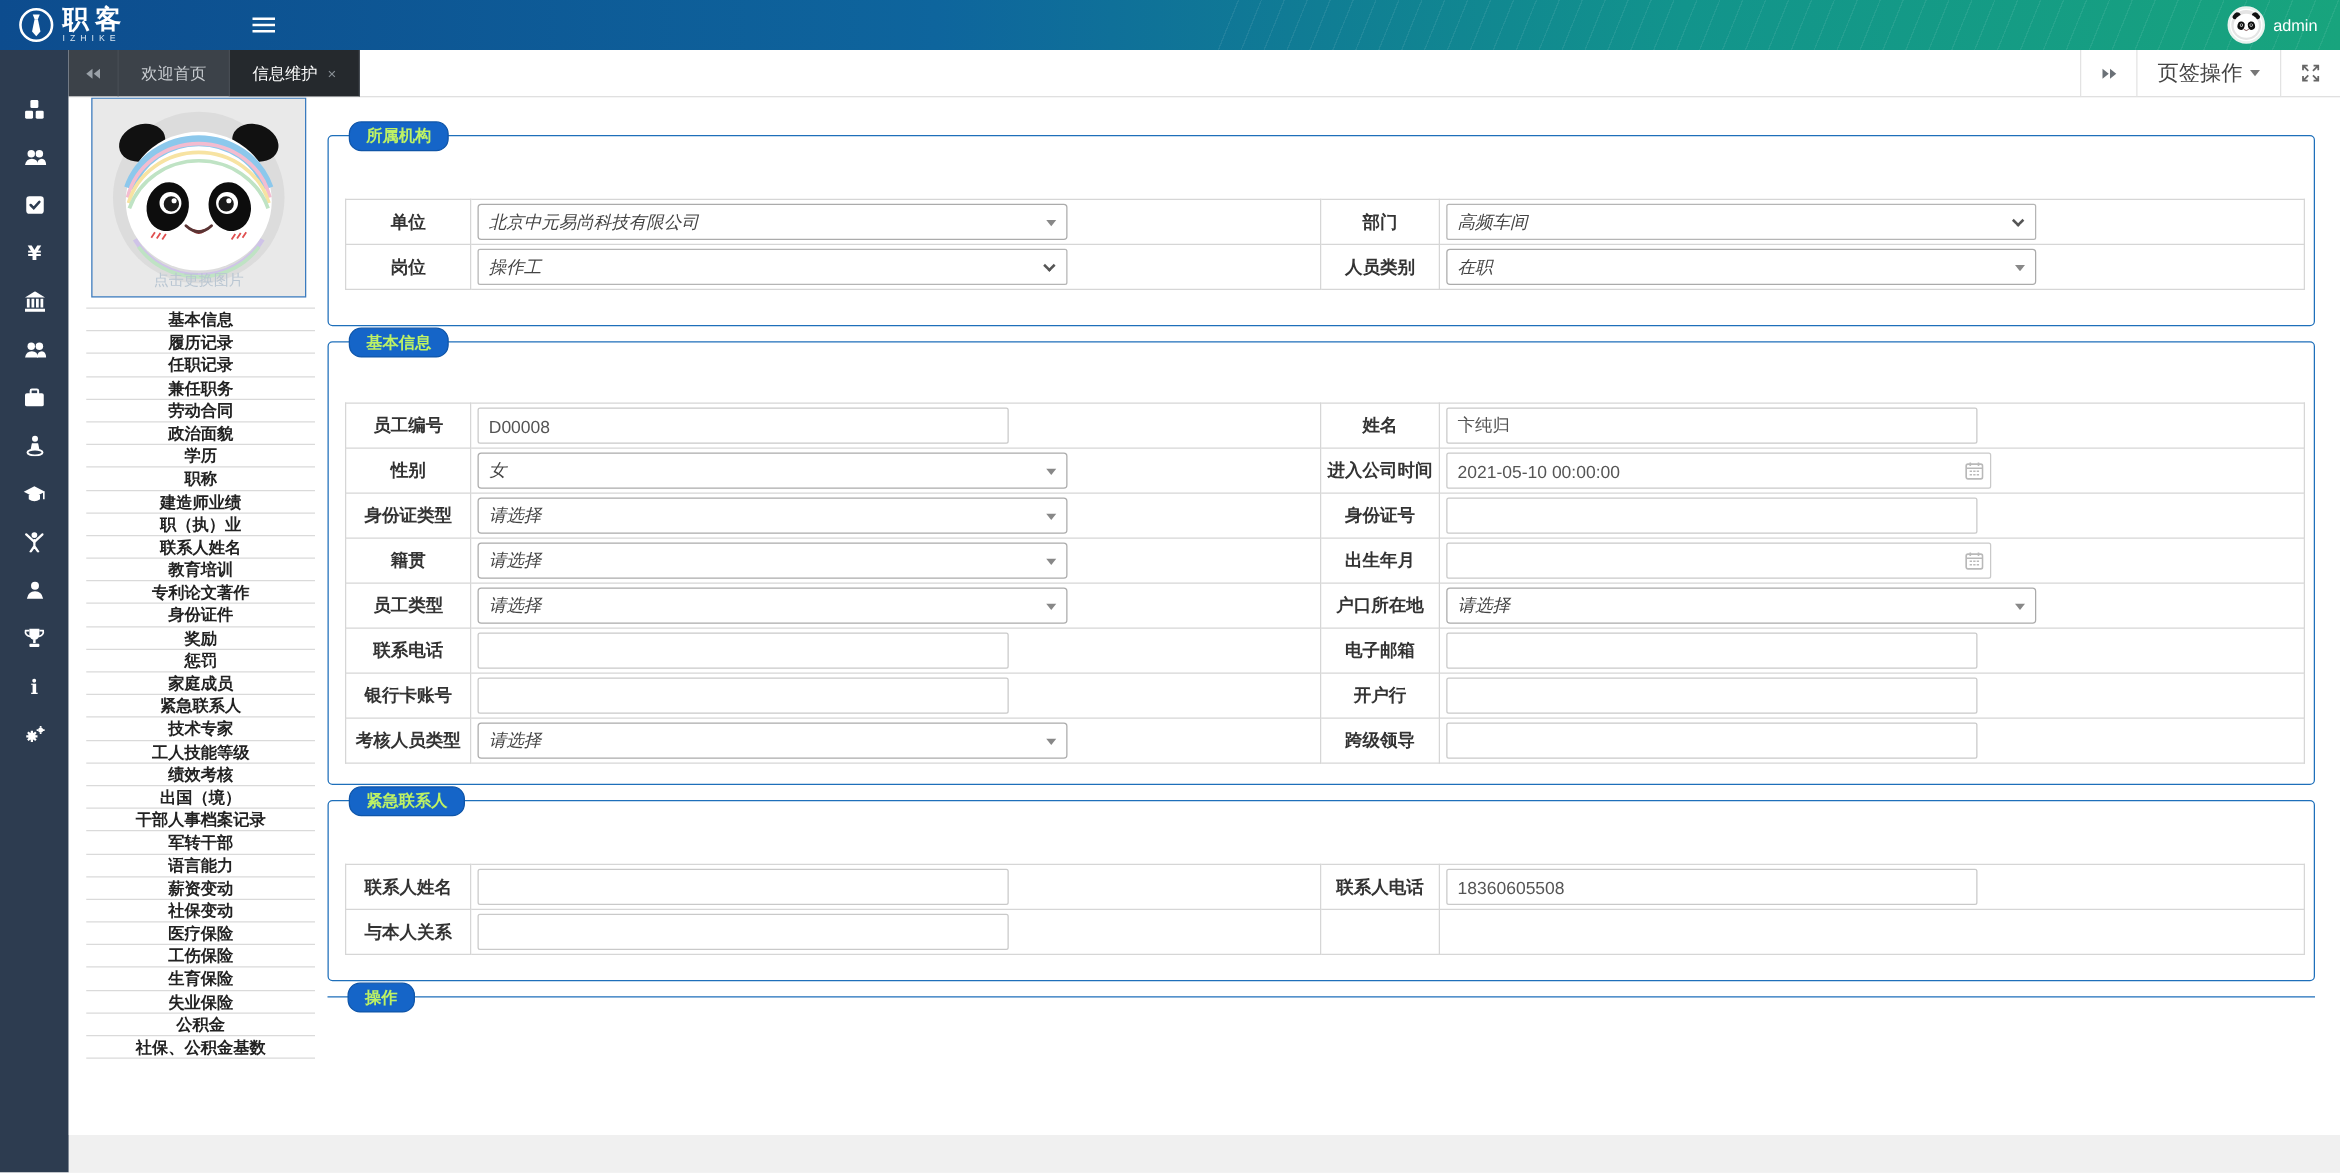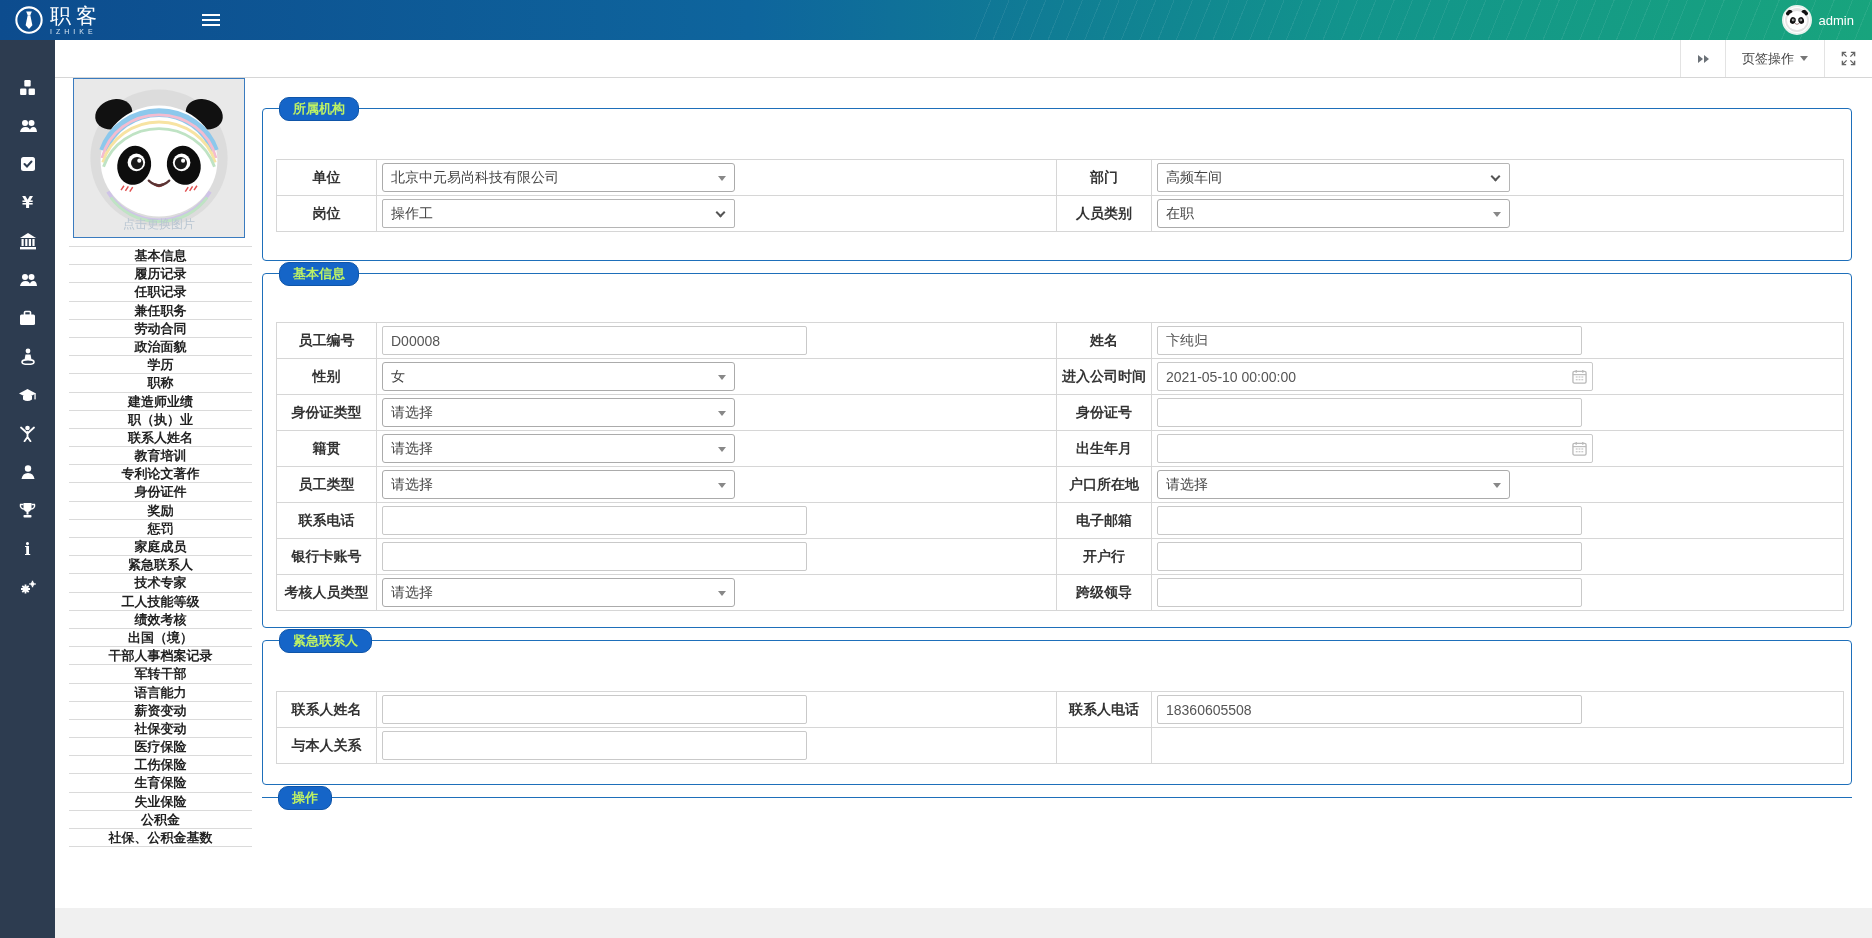--- a/index.html
+++ b/index.html
@@ -8,21 +8,21 @@
   #app { width:1872px; height:938px; display:flex; flex-direction:column; }
 
   
   .navbar { height:40px; flex:0 0 40px; display:flex; align-items:center; position:relative;
             background:linear-gradient(90deg,#0d4c8e 0%,#0e659d 40%,#12948c 72%,#18a47d 100%); }
   .navbar::after { content:""; position:absolute; right:0; top:0; width:48%; height:100%;
             background:repeating-linear-gradient(112deg,transparent 0 16px,rgba(255,255,255,.07) 16px 17px);
             pointer-events:none; }
   .logo { display:flex; align-items:center; margin-left:14px; color:#fff; }
   .logo-text { margin-left:6px; line-height:1; }
-  .logo-cn { font-size:21px; font-weight:normal; letter-spacing:5px; }
+  .logo-cn { font-size:21px; font-weight:bold; letter-spacing:5px; }
   .logo-en { font-size:7px; letter-spacing:4px; margin-top:2px; color:#d8e6f2; }
   .burger { margin-left:100px; cursor:pointer; }
   .burger i { display:block; width:18px; height:2px; background:#fff; margin:3px 0; }
   .nav-right { margin-left:auto; margin-right:18px; display:flex; align-items:center; z-index:1; }
   .avatar-ring { width:30px; height:30px; border-radius:50%; background:#fff; border:2px solid #e8f2ee;
                  display:flex; align-items:center; justify-content:center; overflow:hidden; }
   .nav-user { color:#fff; font-size:13px; margin-left:7px; }
 
   
   .body-row { flex:1; display:flex; min-height:0; }
@@ -37,21 +37,21 @@
   .tabbar { height:38px; flex:0 0 38px; background:#fff; display:flex; align-items:stretch; border-bottom:1px solid #d6d6d6; }
   .tab-dark { background:#3c4249; display:flex; align-items:stretch; }
   .tab-back { width:40px; display:flex; align-items:center; justify-content:center; cursor:pointer; border-right:1px solid #474d54; }
   .tri-l,.tri-r { width:0; height:0; border-top:4px solid transparent; border-bottom:4px solid transparent; display:inline-block; }
   .tri-l { border-right:5px solid #9aa1a8; margin-right:1px; }
   .tri-r { border-left:5px solid #6b7177; margin-left:1px; }
   .tab { padding:0 18px; display:flex; align-items:center; font-size:13px; color:#c9cdd1; cursor:pointer; border-right:1px solid #474d54; }
   .tab.active { background:#25292d; color:#fff; }
   .tab .x { margin-left:8px; color:#8a9096; font-size:12px; }
   .tabbar-right { margin-left:auto; display:flex; align-items:stretch; }
-  .tb-btn { display:flex; align-items:center; padding:0 16px; border-left:1px solid #e3e3e3; font-size:13px; color:#444; cursor:pointer; }
+  .tb-btn { display:flex; align-items:center; padding:0 16px; border-left:1px solid #e3e3e3; font-size:17px; color:#444; cursor:pointer; }
   .tb-caret { width:0;height:0;border-left:4px solid transparent;border-right:4px solid transparent;border-top:5px solid #777; margin-left:6px; }
 
   
   .content { flex:1; background:#f0f0f0; min-height:0; }
   .white-wrap { background:#fff; height:830px; display:flex; overflow:hidden; }
 
   
   .panel { width:200px; flex:0 0 200px; }
   .photo-box { width:172px; height:160px; margin:0 8px 8px 18px; background:#e9e9e9; border:1px solid #3a7bbf;
                display:flex; flex-direction:column; align-items:center; justify-content:center; position:relative; cursor:pointer; }
@@ -67,21 +67,21 @@
           font-size:13px; font-weight:bold; padding:3px 13px; border-radius:10px; line-height:16px; }
   .fset-inner { padding:50px 7px 28px 13px; }
   .fset-inner.tall { padding:48px 7px 16px 13px; }
   .fset-inner.em { padding:50px 7px 20px 13px; }
 
   table.ftable { width:100%; border-collapse:collapse; table-layout:fixed; background:#fff; }
   .ftable td { border:1px solid #d6d6d6; height:36px; font-size:14px; color:#333; }
   .ftable td.lbl { text-align:center; font-weight:bold; padding:0 3px; }
   .ftable td.fld { padding:2px 4px 2px 5px; }
 
-  .ctl { width:353px; height:29px; position:relative; }
+  .ctl { width:472px; height:29px; position:relative;font-style:italic; }
   .inp { width:425px; height:29px; border:1px solid #c9c9c9; border-radius:2px; padding:0 8px; font-size:14px; color:#555;
          font-family:"Liberation Sans","DejaVu Sans",sans-serif; background:#fff; }
   .sel2 { border:1px solid #ababab; border-radius:3px; background:#fff; line-height:27px; padding:0 22px 0 8px;
           font-size:14px; color:#444; cursor:pointer; overflow:hidden; white-space:nowrap; }
   .sel2 .caret { position:absolute; right:8px; top:12px; width:0; height:0;
                  border-left:4px solid transparent; border-right:4px solid transparent; border-top:5px solid #888; }
   .nsel { border:1px solid #b5b5b5; border-radius:2px; background:#fff; line-height:27px; padding:0 22px 0 8px;
           font-size:14px; color:#444; cursor:pointer; }
   .nsel .chev { position:absolute; right:10px; top:9px; width:7px; height:7px;
                 border:solid #555; border-width:0 2px 2px 0; transform:rotate(45deg); }
@@ -234,20 +234,33 @@
                 <path d="M13.5,0.8 v1.4 M13.5,5.8 v1.4 M10.3,4 h1.4 M15.3,4 h1.4"></path>
               </g>
             </g>
           </svg>
       </div>
     </div>
 
     <div class="right-col">
 
       <div class="tabbar">
+        <div class="tab-dark">
+          <div class="tab-back">
+              <i class="tri-l"></i>
+              <i class="tri-l"></i>
+            </div>
+          <div class="tab">
+            <span>欢迎首页</span>
+          </div>
+          <div class="tab active">
+            <span>信息维护</span>
+            <span class="x">×</span>
+          </div>
+        </div>
         <div class="tabbar-right">
           <div class="tb-btn">
               <i class="tri-r"></i>
               <i class="tri-r"></i>
             </div>
           <div class="tb-btn">
             <span>页签操作</span>
               <i class="tb-caret"></i>
           </div>
           <div class="tb-btn">

